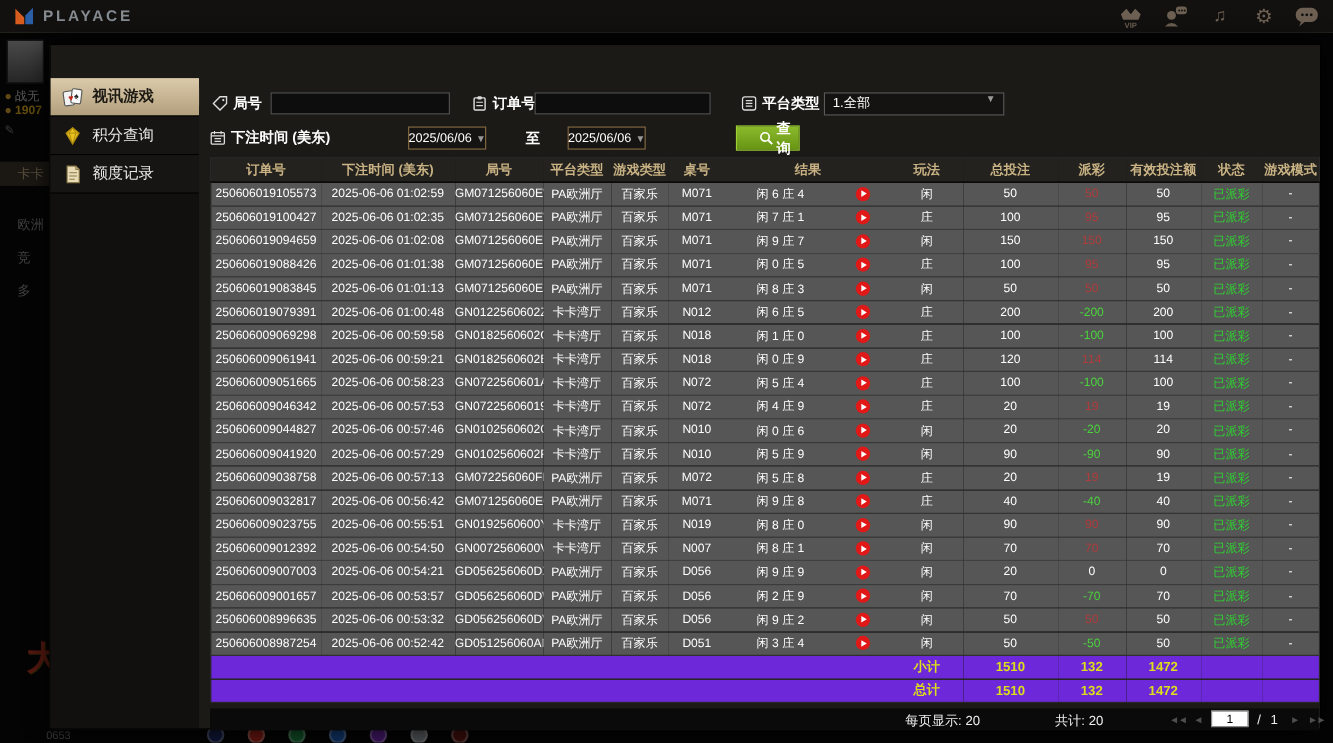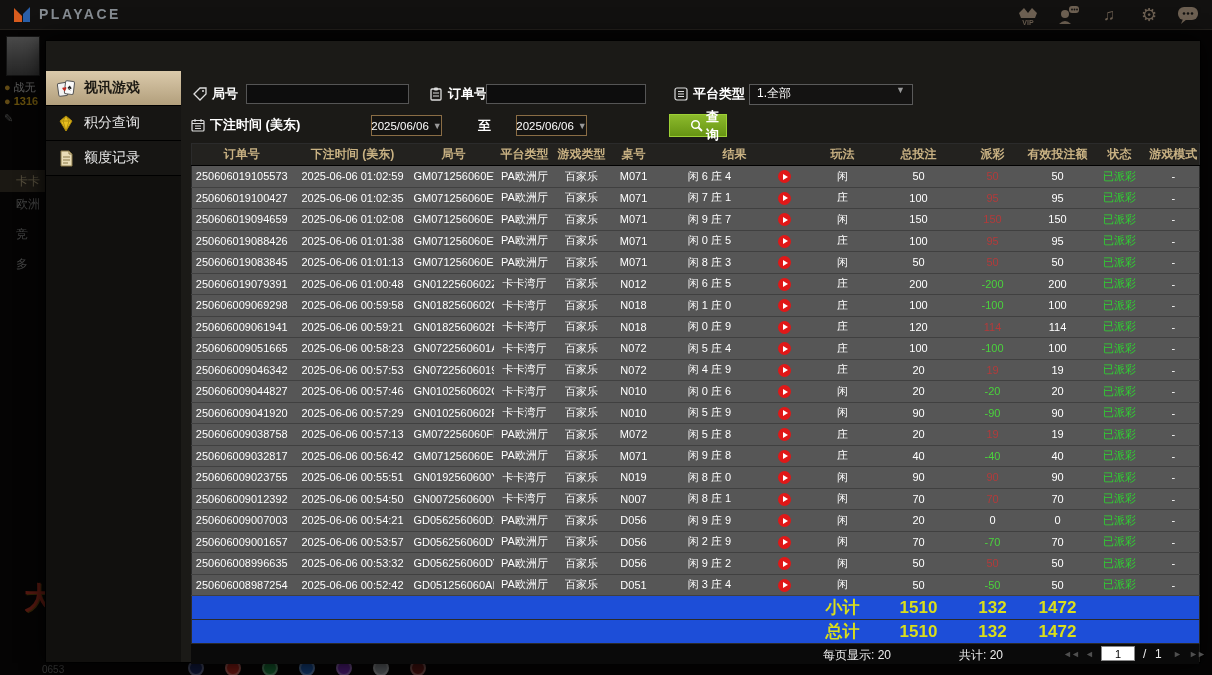--- a/index.html
+++ b/index.html
@@ -70,41 +70,41 @@
   .btable th { height:22px; background:#23221f; color:#c9b283; font-size:12px; font-weight:bold;
                border-bottom:1px solid #000; }
   .btable td { height:21.5px; background:#565656; color:#fff; font-size:11px; text-align:center;
                border-bottom:1px solid #404040; overflow:hidden; white-space:nowrap; }
   td.pos { color:#b23b3b; } td.neg { color:#4ad33c; } td.zero { color:#fff; }
   td.status { color:#2fd331; }
   .play { display:inline-block; width:13px; height:13px; border-radius:50%; background:#e01818;
           position:relative; vertical-align:middle; cursor:pointer; }
   .play:before { content:""; position:absolute; left:5px; top:3.5px; border-left:5px solid #fff;
           border-top:3px solid transparent; border-bottom:3px solid transparent; }
-  tr.sumrow td { background:#1d4ed8; color:#dade1b; font-weight:bold; font-size:17px; border-bottom:1px solid #2a2a2a; }
+  tr.sumrow td { background:#6d28d9; color:#dade1b; font-weight:bold; font-size:12px; border-bottom:1px solid #2a2a2a; }
 
   
   .m-footer { position:absolute; left:10px; top:573px; width:1008px; height:20px; background:#0a0a0a; }
   .mf-item { position:absolute; top:3px; color:#eee; font-size:12px; white-space:nowrap; }
   .pg-arrow { position:absolute; top:5px; color:#4f4f4f; font-size:9px; letter-spacing:-1px; cursor:pointer; }
   .pg-box { position:absolute; top:2px; width:34px; height:15px; background:#fff; border:1px solid #888;
             color:#000; font-size:11px; text-align:center; line-height:15px; }
   svg { display:block; }
 </style>
 </head>
 <body>
 
 <div class="stage">
 
   <div class="underlay">
     <div class="u-avatar"></div>
     <div class="u-row" style="top:80px;"><span style="color:#c9992a;">●</span> <span>战无</span></div>
-    <div class="u-row u-gold" style="top:95px;"><span style="color:#c9992a;">●</span> <span>1316</span></div>
+    <div class="u-row u-gold" style="top:95px;"><span style="color:#c9992a;">●</span> <span>1907</span></div>
     <div class="u-row" style="top:112px;color:#777;"><span>✎</span></div>
-    <div class="u-nav active" style="top:170px;">卡卡</div>
+    <div class="u-nav active" style="top:147px;">卡卡</div>
     <div class="u-nav" style="top:193px;">欧洲</div>
     <div class="u-nav" style="top:223px;">竞</div>
     <div class="u-nav" style="top:253px;">多</div>
     <div class="u-promo">大</div>
     <div class="u-corner">0653</div>
     <div class="chip" style="left:188px;background:#1c2a66;"></div>
     <div class="chip" style="left:225px;background:#c0281e;"></div>
     <div class="chip" style="left:262px;background:#1f8c45;"></div>
     <div class="chip" style="left:299px;background:#1e63c0;"></div>
     <div class="chip" style="left:336px;background:#7a2bbf;"></div>

